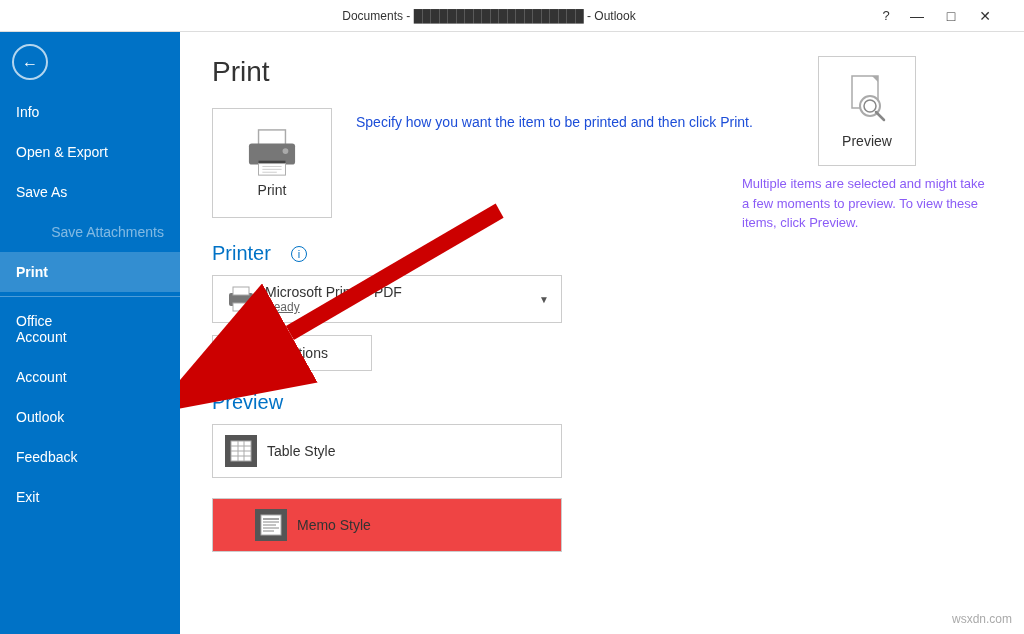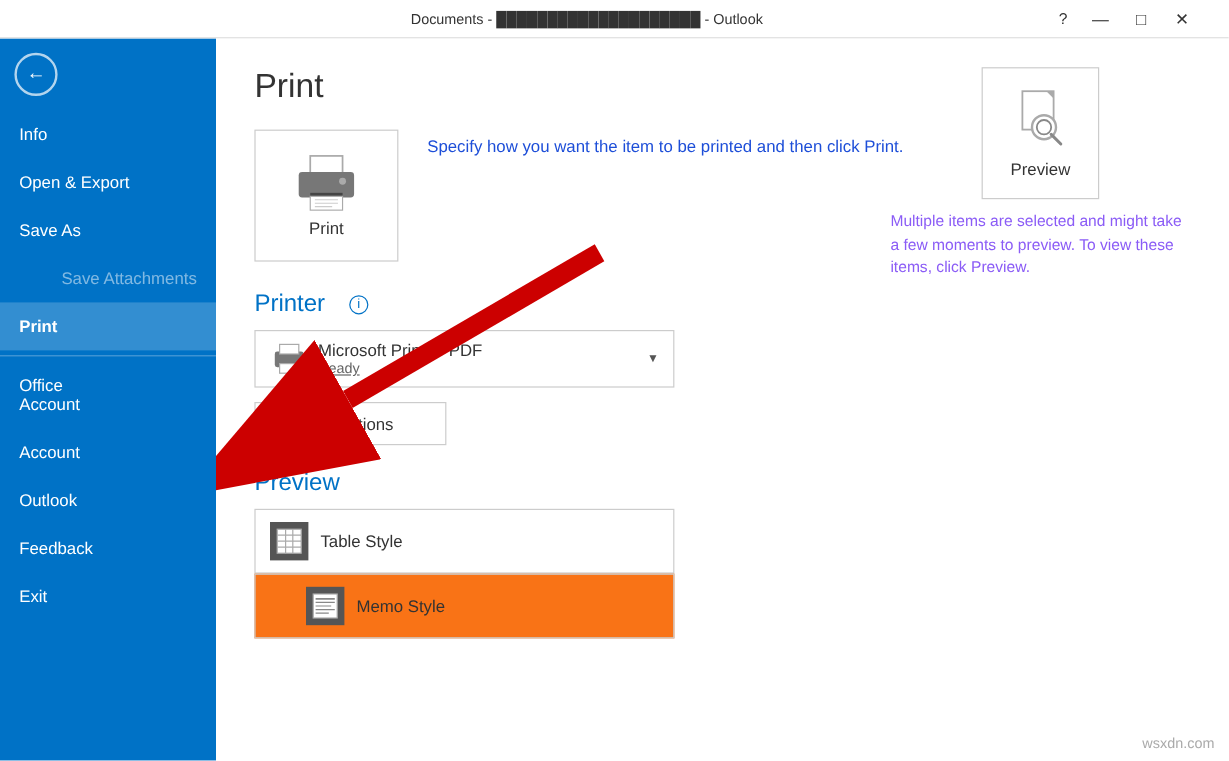--- a/index.html
+++ b/index.html
@@ -246,23 +246,23 @@
     
     .settings-item {
       width: 350px;
       border: 1px solid #ccc;
       padding: 10px 12px;
       display: flex;
       align-items: center;
       gap: 10px;
       background: #fff;
       cursor: pointer;
-      margin-bottom: 0;
-    }
-    .settings-item.selected { background: #f97316; padding-left: 42px; }
+      margin-bottom: 20px;
+    }
+    .settings-item.selected { background: #ef4444; padding-left: 42px; }
     .settings-icon {
       width: 32px;
       height: 32px;
       background: #555;
       display: flex;
       align-items: center;
       justify-content: center;
       flex-shrink: 0;
     }
     .settings-label {

